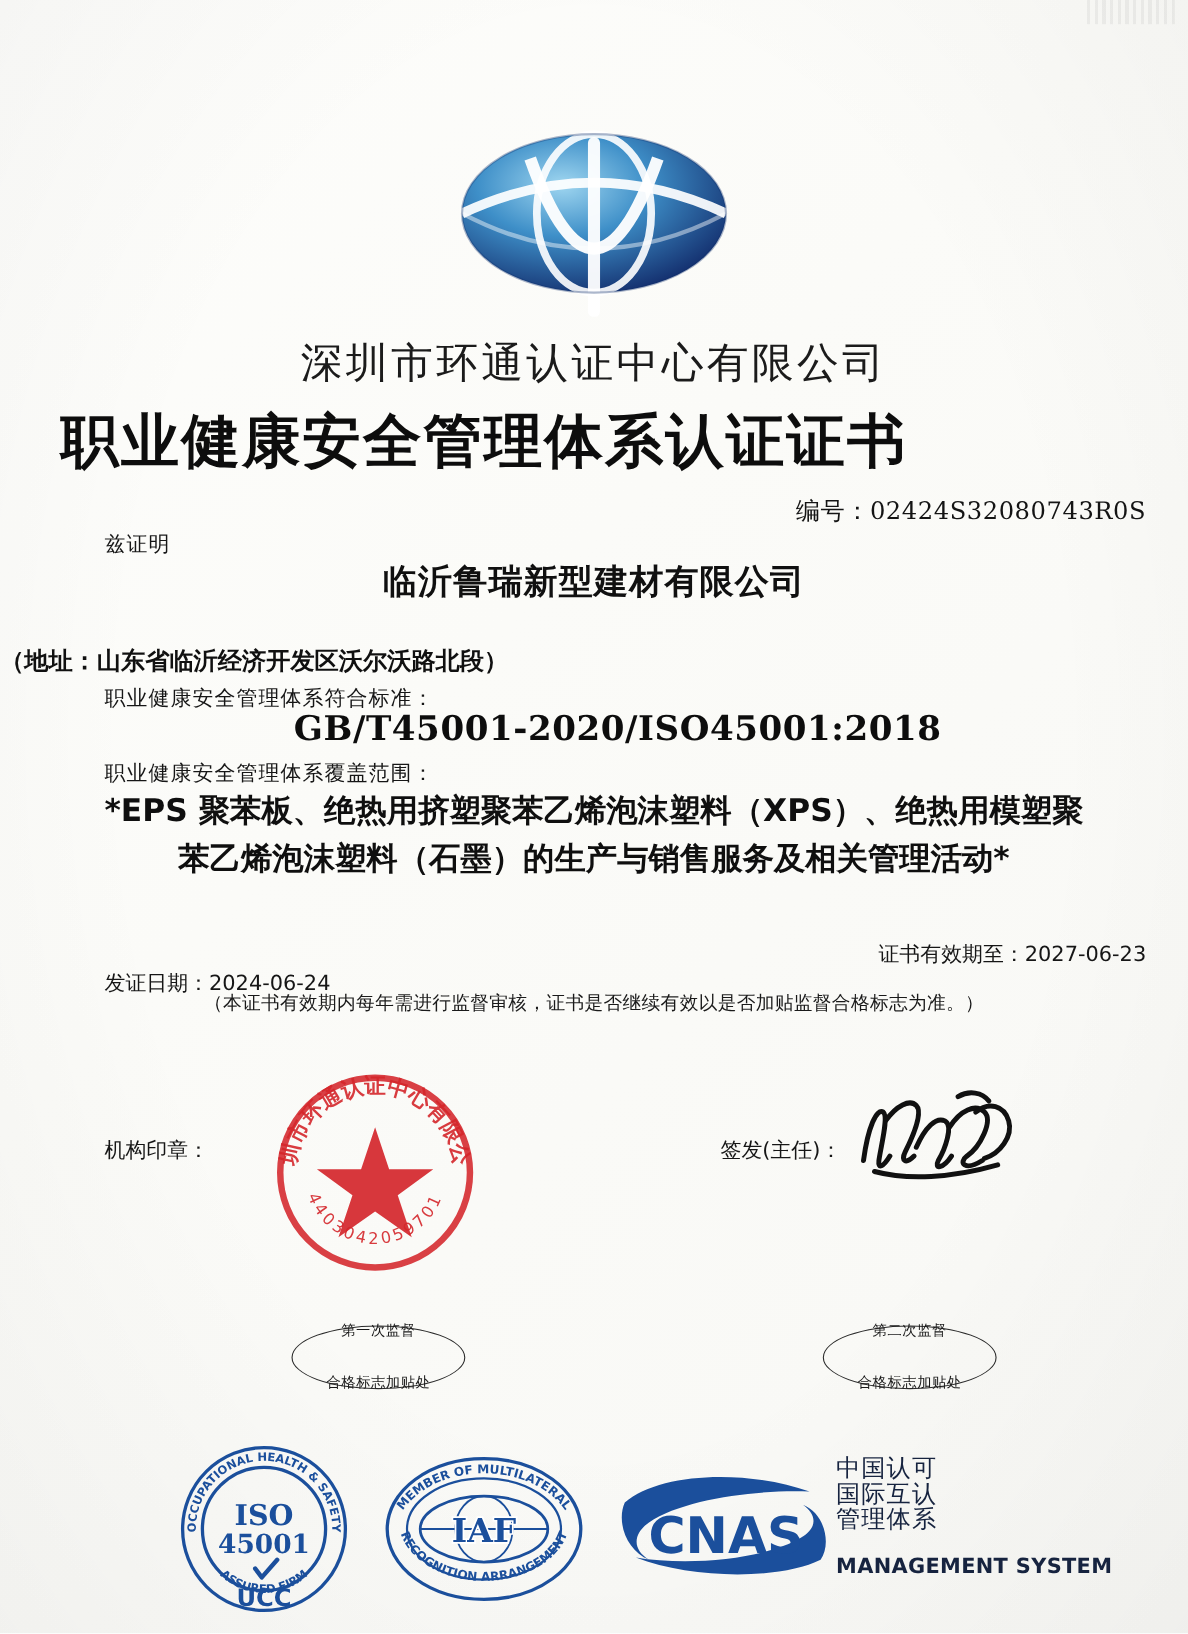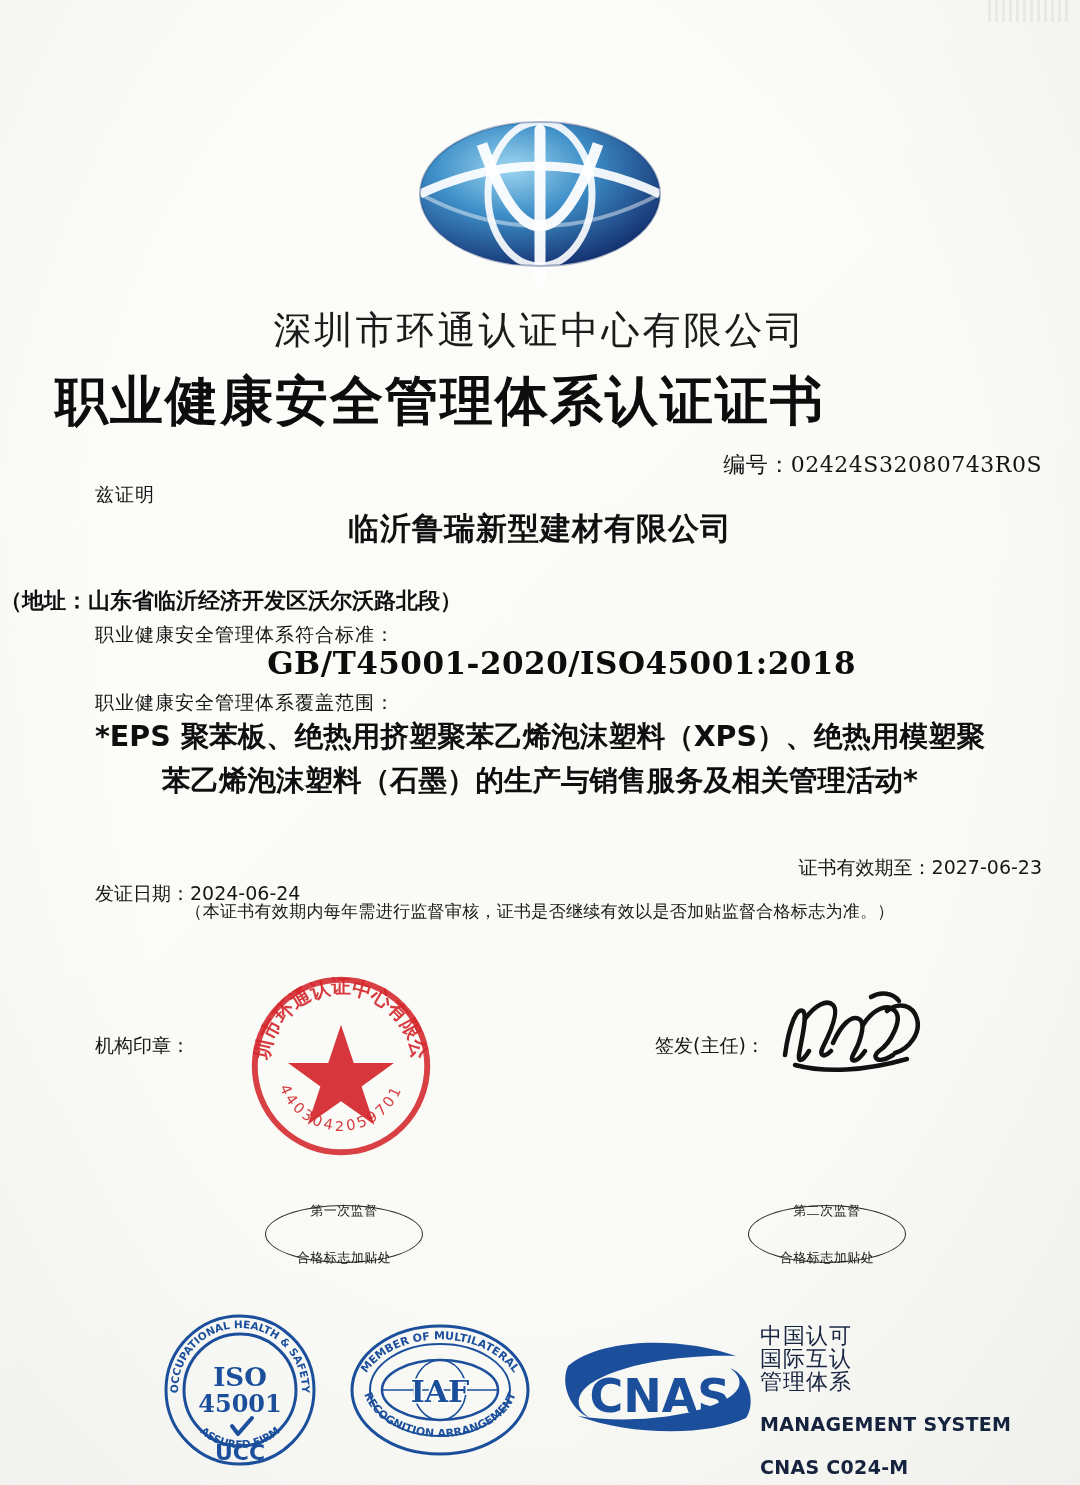--- a/index.html
+++ b/index.html
@@ -443,17 +443,16 @@
         <path d="M186 86 C150 104 70 104 18 84 C66 92 134 86 168 66 C182 58 184 46 170 36 C190 44 196 72 186 86 Z" fill="#1b4f9c"></path>
         <text x="100" y="80" text-anchor="middle" font-family="DejaVu Sans, sans-serif" font-size="46" font-weight="700" fill="#1b4f9c">CNAS</text>
       </svg>
     </div>
 
     <div class="cnas-text">
       <div class="cnas-cn">中国认可</div>
       <div class="cnas-cn">国际互认</div>
       <div class="cnas-cn">管理体系</div>
       <div class="cnas-en">MANAGEMENT SYSTEM</div>
-      <div class="cnas-en">CNAS C024-M</div>
     </div>
 
   </div>
 </div>
 
 </body></html>

